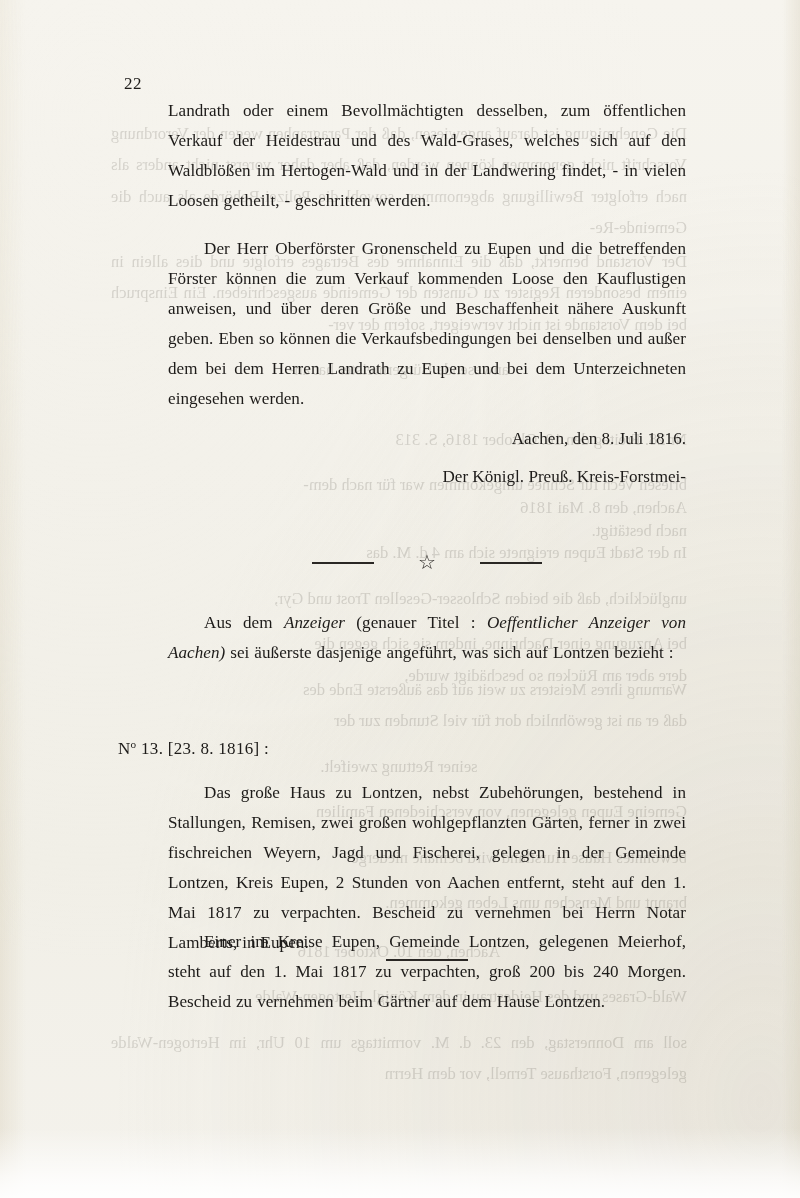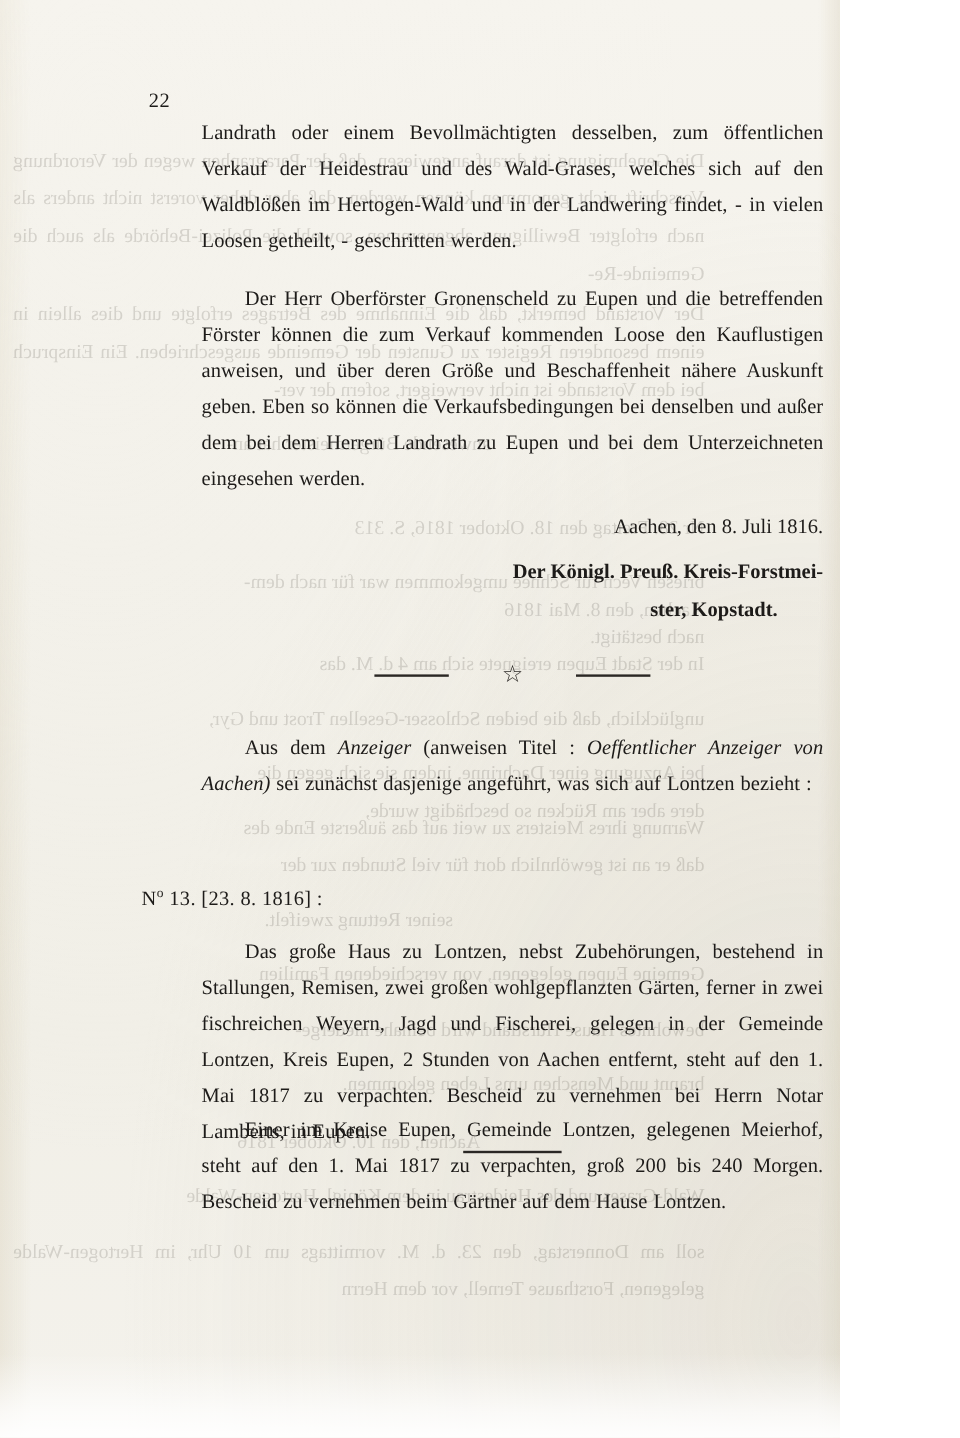--- a/index.html
+++ b/index.html
@@ -2,21 +2,21 @@
 <html><head>
 <meta charset="utf-8">
 <style>
   html, body {
     margin: 0;
     padding: 0;
     background: #ffffff;
   }
   #page {
     position: relative;
-    width: 700px;
+    width: 800px;
     height: 1198px;
     overflow: hidden;
     background:
       linear-gradient(180deg, #f6f4ee 0%, #f3f1ea 38%, #f1efe7 72%, #f4f2ec 100%);
     font-family: "Liberation Serif", "DejaVu Serif", serif;
     color: #1d1b19;
   }
   
   #grain {
     position: absolute;
@@ -93,21 +93,20 @@
     margin: 0;
     font-size: 17.1px;
     line-height: 31.4px;
     text-align: right;
   }
   .sig {
     margin: 0;
     font-size: 17.1px;
     line-height: 31.4px;
     text-align: right;
-    font-weight: bold;
   }
   .sig .l2 { display: block; padding-right: 38px; }
 
   .heading {
     position: absolute;
     left: 118px;
     font-size: 17px;
     line-height: 31.4px;
     letter-spacing: 0.3px;
   }
@@ -209,32 +208,31 @@
       <p class="body indent">Der Herr Oberförster Gronenscheld zu Eupen und die betreffenden Förster können die zum Verkauf kommenden Loose den Kauflustigen anweisen, und über deren Größe und Beschaffenheit nähere Auskunft geben. Eben so können die Verkaufsbedingungen bei denselben und außer dem bei dem Herren Landrath zu Eupen und bei dem Unterzeichneten eingesehen werden.</p>
     </div>
 
     <div class="col" style="top:423px;">
       <p class="dateline">Aachen, den 8. Juli 1816.</p>
     </div>
 
     <div class="col" style="top:461px;">
       <p class="sig">
         <span>Der Königl. Preuß. Kreis-Forstmei-</span>
-        <span class="l2">ster, Kopstadt.</span>
       </p>
     </div>
 
     <div class="orn-star" style="top:550px;">
       <span class="rule"></span>
       <span class="star">☆</span>
       <span class="rule"></span>
     </div>
 
     <div class="col" style="top:608px;">
-      <p class="body indent"><span>Aus dem </span><em>Anzeiger</em><span> (anweisen Titel : </span><em>Oeffentlicher Anzeiger von Aachen)</em><span> sei zunächst dasjenige angeführt, was sich auf Lontzen bezieht :</span></p>
+      <p class="body indent"><span>Aus dem </span><em>Anzeiger</em><span> (genauer Titel : </span><em>Oeffentlicher Anzeiger von Aachen)</em><span> sei äußerste dasjenige angeführt, was sich auf Lontzen bezieht :</span></p>
     </div>
 
     <div class="heading" style="top:733px;">
       <span>N</span><sup>o</sup><span> 13. [23. 8. 1816] :</span>
     </div>
 
     <div class="col" style="top:778px;">
       <p class="body indent">Das große Haus zu Lontzen, nebst Zubehörungen, bestehend in Stallungen, Remisen, zwei großen wohlgepflanzten Gärten, ferner in zwei fischreichen Weyern, Jagd und Fischerei, gelegen in der Gemeinde Lontzen, Kreis Eupen, 2 Stunden von Aachen entfernt, steht auf den 1. Mai 1817 zu verpachten. Bescheid zu vernehmen bei Herrn Notar Lamberts, in Eupen.</p>
     </div>
 

